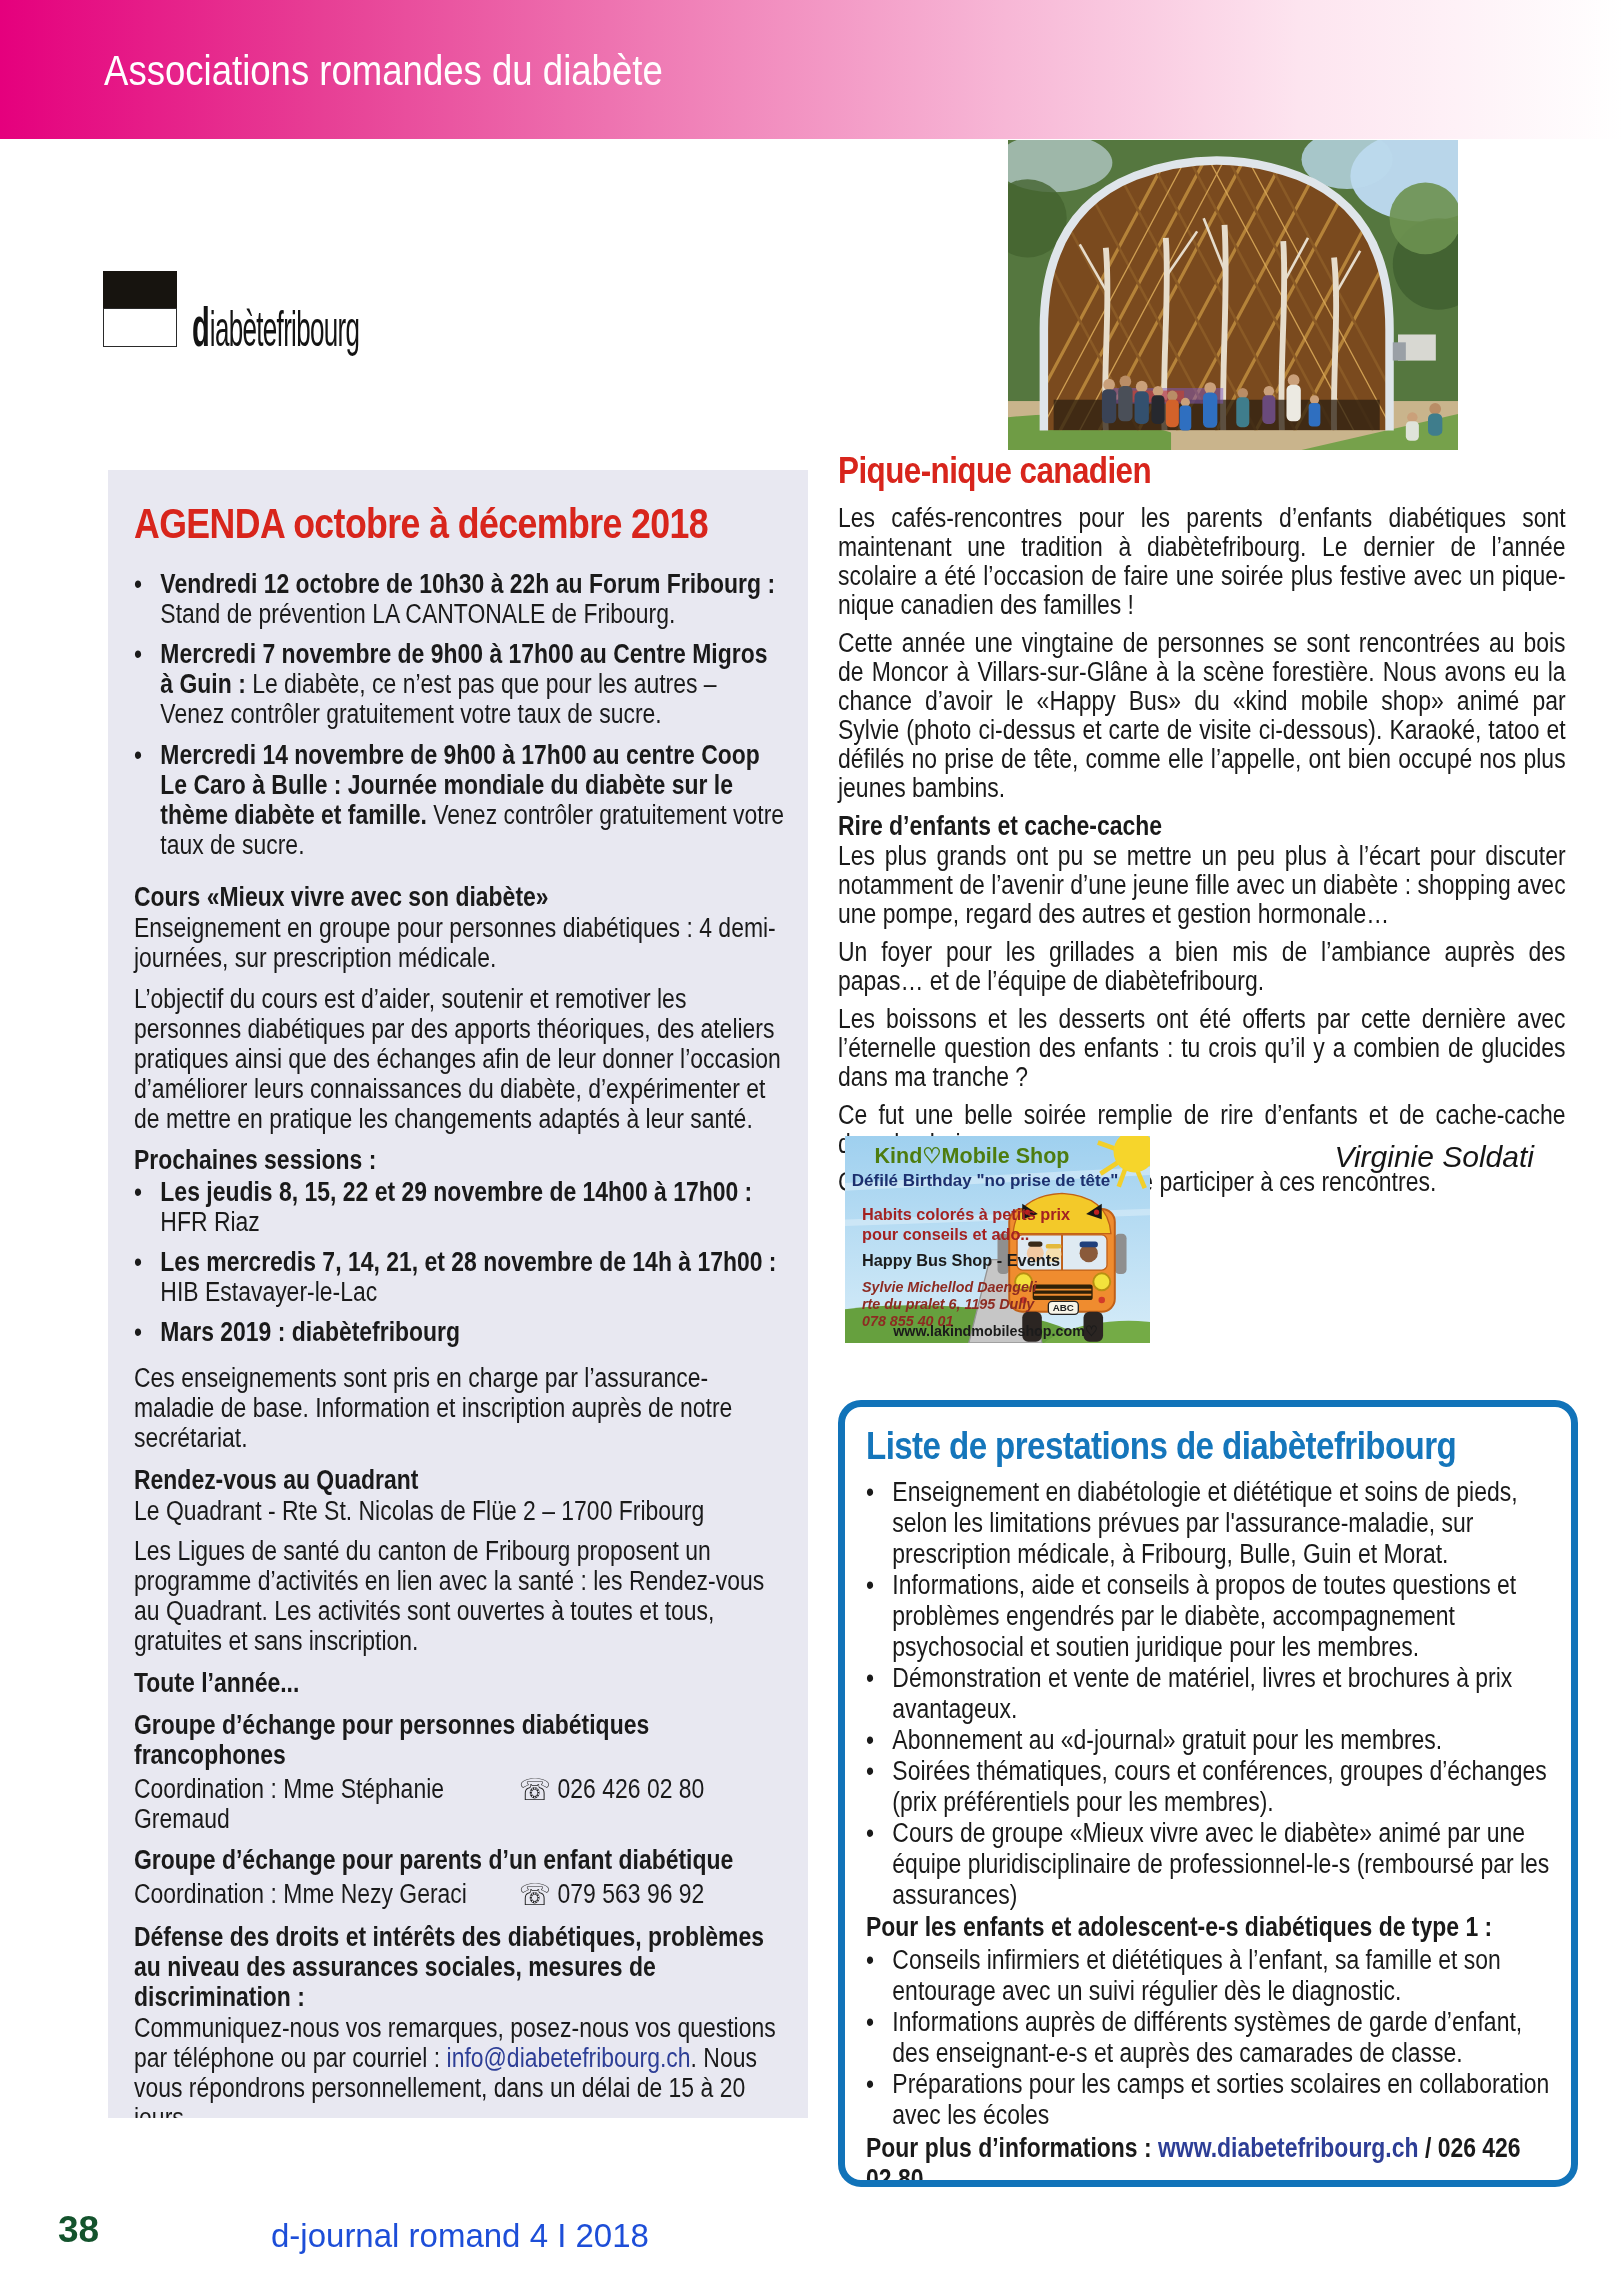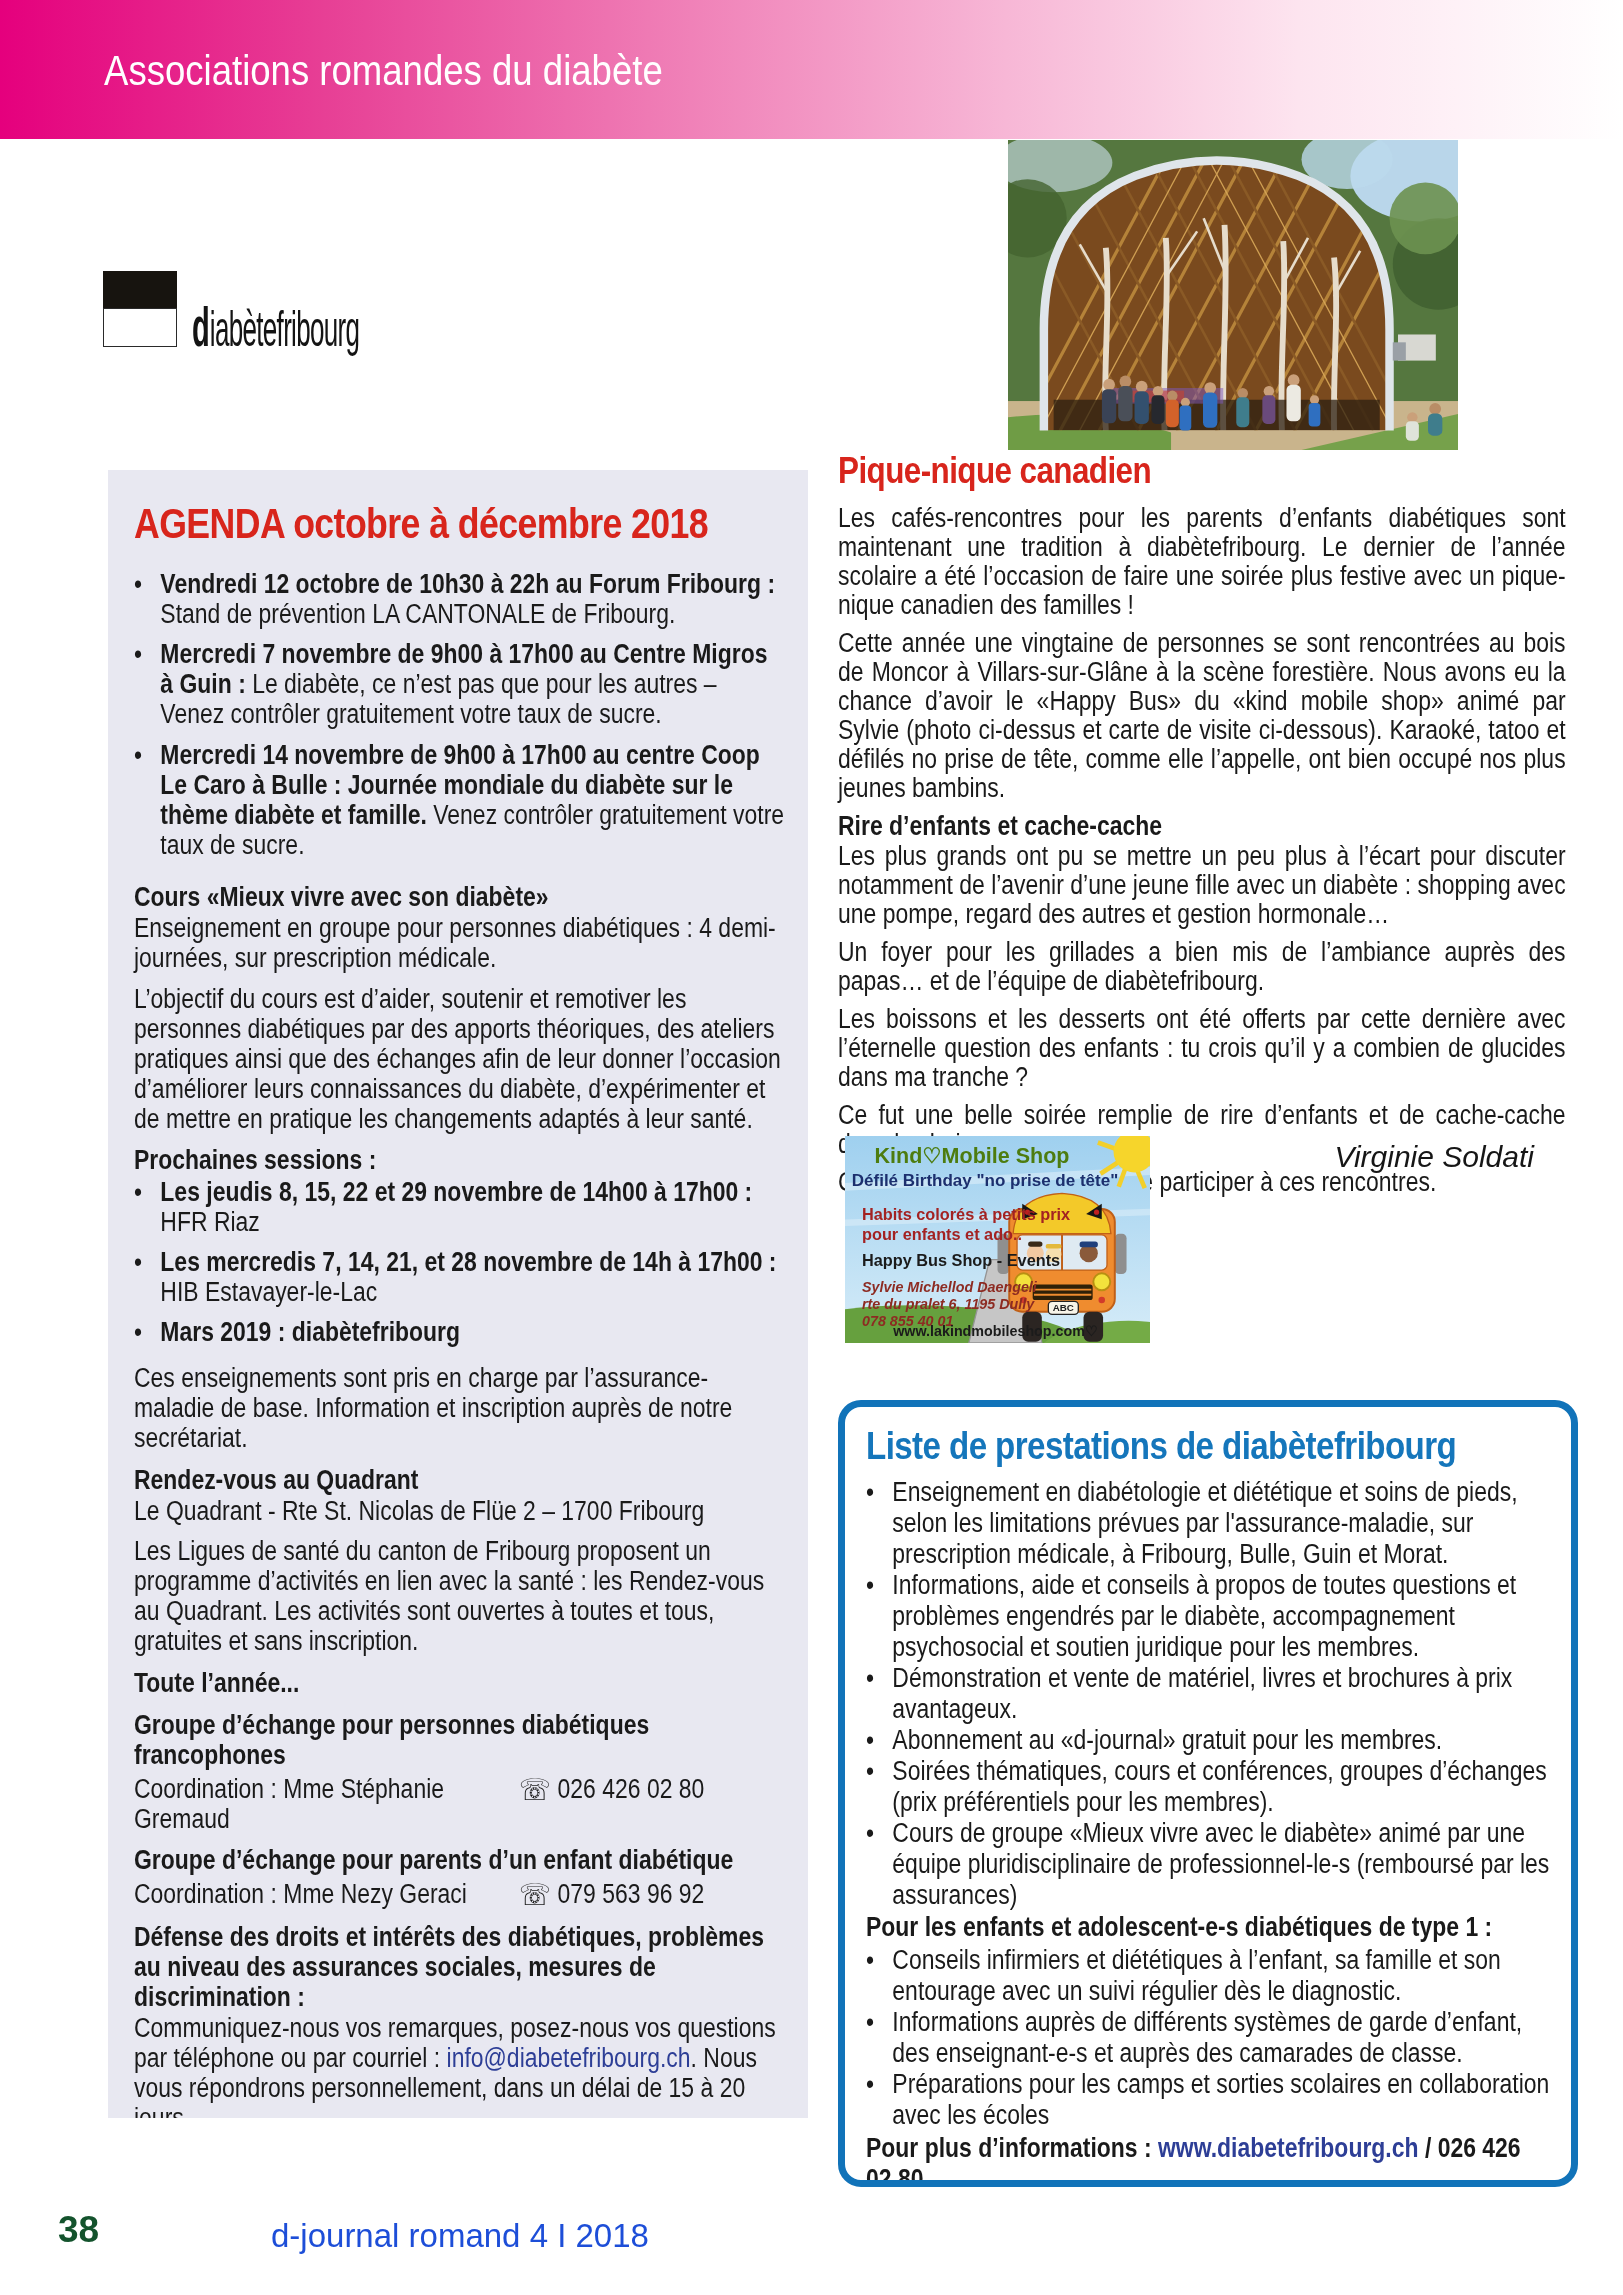--- a/index.html
+++ b/index.html
@@ -342,21 +342,21 @@
           <circle cx="394" cy="252" r="5" fill="#d23b2a"></circle>
         <rect x="312" y="254" width="46" height="20" rx="6" fill="#f7f4e8" stroke="#222222" stroke-width="2"></rect>
         <text x="335" y="269" font-size="15" font-weight="bold" text-anchor="middle" font-family="Liberation Sans, sans-serif" fill="#222222">ABC</text>
         <rect x="272" y="270" width="30" height="46" rx="9" fill="#2b2522"></rect>
         <rect x="366" y="270" width="30" height="46" rx="9" fill="#2b2522"></rect>
       </g>
     </svg>
     <div class="card-txt card-title">Kind♡Mobile Shop</div>
     <div class="card-txt card-subtitle">Défilé Birthday "no prise de tête"</div>
     <div class="card-txt card-tagline">Habits colorés à petits prix
-pour enfants et ado..</div>
+pour conseils et ado..</div>
     <div class="card-txt card-services">Happy Bus Shop - Events</div>
     <div class="card-txt card-contact">Sylvie Michellod Daengeli
 rte du pralet 6, 1195 Dully
 078 855 40 01</div>
     <div class="card-txt card-site">www.lakindmobileshop.com♡</div>
   </div>
 
   <section class="prestations">
     <div class="prest-inner">
       <h2 class="prest-title">Liste de prestations de diabètefribourg</h2>

